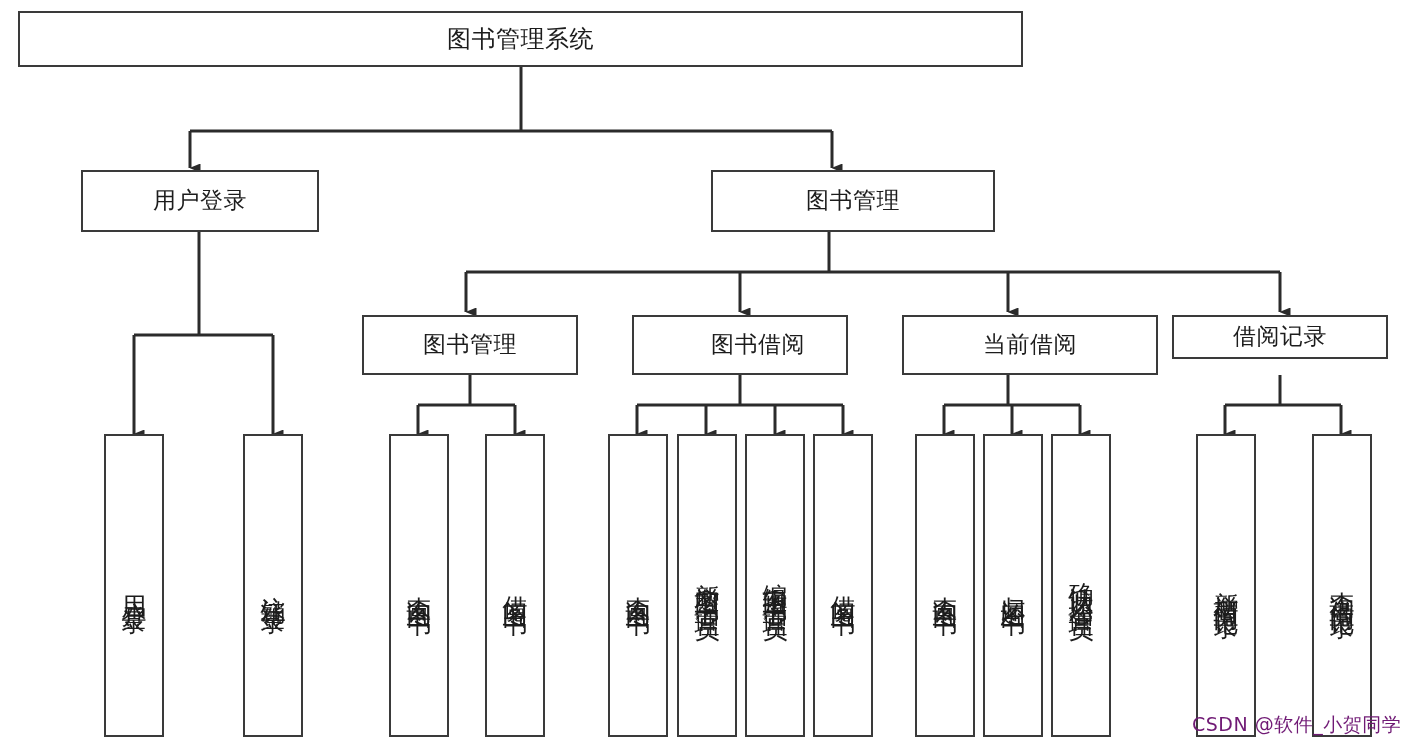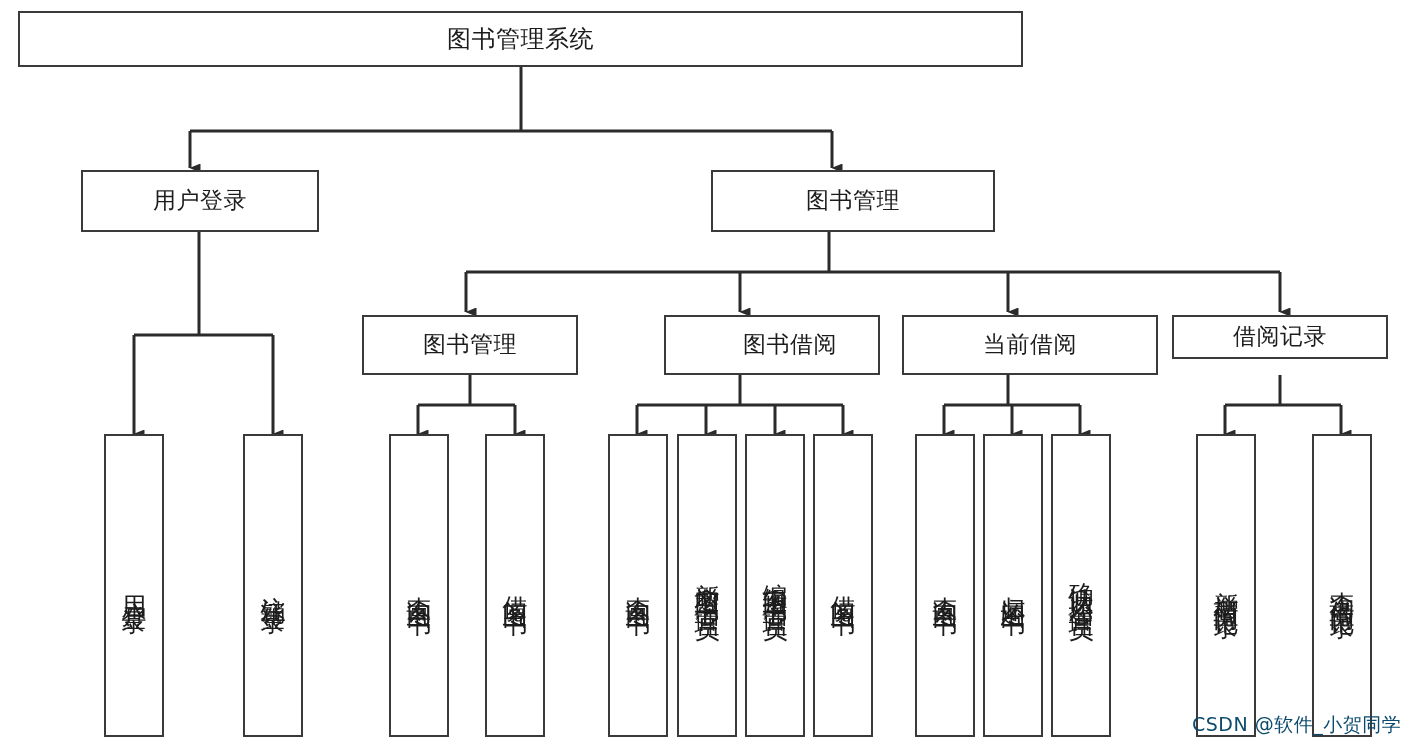--- a/index.html
+++ b/index.html
@@ -58,21 +58,21 @@
     writing-mode:vertical-rl;
     text-orientation:upright;
     font-size:25px;
     line-height:1.0;
     letter-spacing:5px;
     max-height:290px;
   }
   .watermark{
     position:absolute;
     font-size:19px;
-    color:#0c4a6e;
+    color:#701a75;
     letter-spacing:0.5px;
     white-space:nowrap;
     user-select:none;
   }
 </style>
 </head>
 <body>
 
 <div id="canvas">
 
@@ -136,21 +136,21 @@
   </div>
 
   <div class="node h" style="left:711px; top:170px; width:284px; height:62px;">
     <span class="label">图书管理</span>
   </div>
 
   <div class="node h" style="left:362px; top:315px; width:216px; height:60px;">
     <span class="label">图书管理</span>
   </div>
 
-  <div class="node h" style="left:664px; top:315px; width:216px; height:60px;padding-left:36px;">
+  <div class="node h" style="left:632px; top:315px; width:216px; height:60px;padding-left:36px;">
     <span class="label">图书借阅</span>
   </div>
 
   <div class="node h" style="left:902px; top:315px; width:256px; height:60px;">
     <span class="label">当前借阅</span>
   </div>
 
   <div class="node h" style="left:1172px; top:315px; width:216px; height:44px;">
     <span class="label">借阅记录</span>
   </div>

